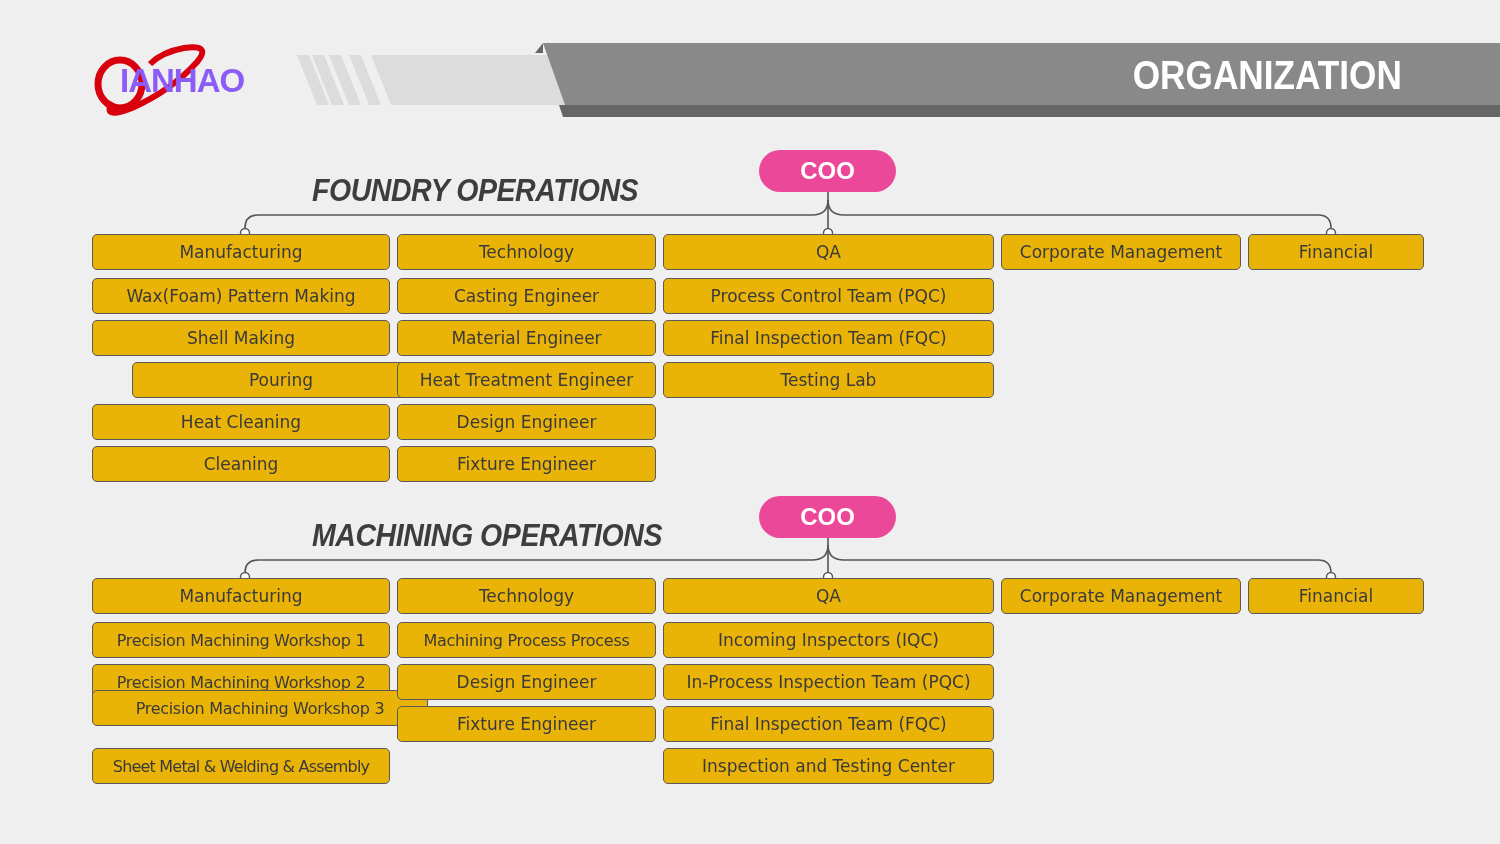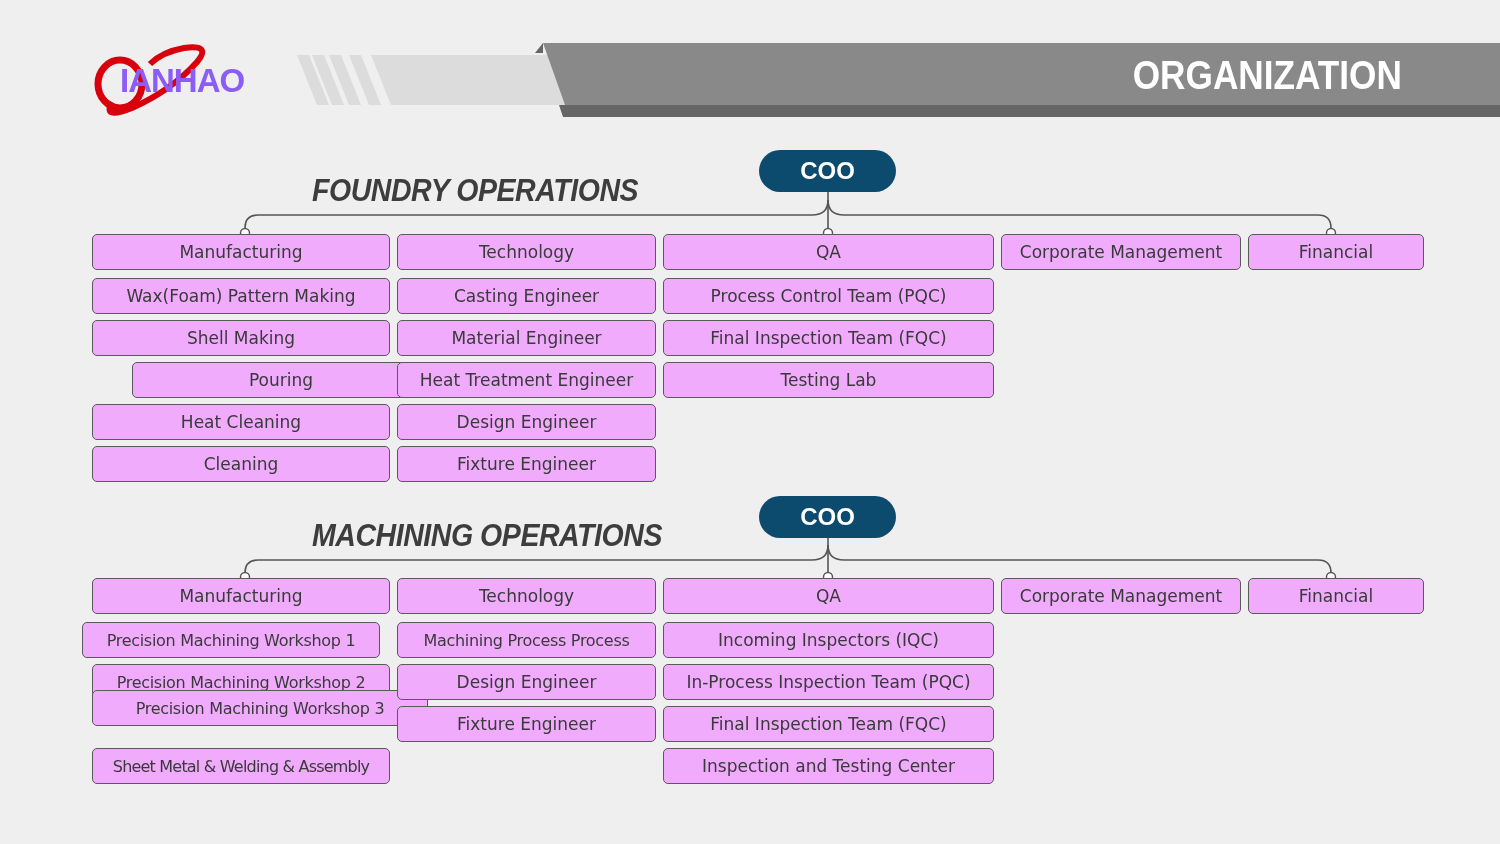--- a/index.html
+++ b/index.html
@@ -6,22 +6,22 @@
   body{width:1500px;height:844px;background:#efefef;position:relative;overflow:hidden;font-family:"DejaVu Sans","Liberation Sans",sans-serif;}
   .abs{position:absolute;}
   
   .logo{left:92px;top:42px;width:180px;height:76px;}
   .logo-text{position:absolute;left:28px;top:20px;font-family:"Liberation Sans",sans-serif;font-weight:bold;font-size:33px;color:#8b5cf6;letter-spacing:-1px;}
   .stripes{left:295px;top:55px;width:280px;height:50px;}
   .banner{left:535px;top:43px;width:965px;height:74px;}
   .banner-title{position:absolute;right:98px;top:10px;font-family:"Liberation Sans",sans-serif;font-weight:bold;font-size:40px;color:#ffffff;letter-spacing:0px;transform:scaleX(0.88);transform-origin:right center;}
   
   .section-title{font-family:"Liberation Sans",sans-serif;font-weight:bold;font-style:italic;font-size:31px;color:#3d3d3d;letter-spacing:-0.5px;transform:scaleX(0.92);transform-origin:left center;white-space:nowrap;}
-  .coo{width:137px;height:42px;border-radius:21px;background:#0c4a6e;color:#fff;font-family:"Liberation Sans",sans-serif;font-weight:bold;font-size:24px;display:flex;align-items:center;justify-content:center;}
-  .box{height:36px;box-sizing:border-box;border:1.5px solid #5a5a5a;border-radius:5px;background:#f0abfc;color:#3a3a3a;font-family:"DejaVu Sans",sans-serif;font-size:17px;display:flex;align-items:center;justify-content:center;white-space:nowrap;overflow:hidden;}
+  .coo{width:137px;height:42px;border-radius:21px;background:#ec4899;color:#fff;font-family:"Liberation Sans",sans-serif;font-weight:bold;font-size:24px;display:flex;align-items:center;justify-content:center;}
+  .box{height:36px;box-sizing:border-box;border:1.5px solid #5a5a5a;border-radius:5px;background:#eab308;color:#3a3a3a;font-family:"DejaVu Sans",sans-serif;font-size:17px;display:flex;align-items:center;justify-content:center;white-space:nowrap;overflow:hidden;}
   .box.sm{font-size:16px;letter-spacing:-0.3px;}
   svg.conn{position:absolute;left:0;top:0;overflow:visible;}
 </style>
 </head>
 <body>
 
 <div class="abs logo">
   <svg width="180" height="76" style="position:absolute;left:0;top:0">
     <ellipse cx="28" cy="42" rx="22" ry="24" fill="none" stroke="#d9000d" stroke-width="7"></ellipse>
     <path d="M20 60 Q 10 78 40 66 Q 80 48 105 20 Q 120 2 92 6 Q 70 10 58 22" fill="none" stroke="#d9000d" stroke-width="6"></path>
@@ -99,21 +99,21 @@
     <circle cx="1331" cy="577" r="4.5"></circle>
   </g>
 </svg>
 
 <div class="abs box" style="left:92px;top:578px;width:298px;">Manufacturing</div>
 <div class="abs box" style="left:397px;top:578px;width:259px;">Technology</div>
 <div class="abs box" style="left:663px;top:578px;width:331px;">QA</div>
 <div class="abs box" style="left:1001px;top:578px;width:240px;">Corporate Management</div>
 <div class="abs box" style="left:1248px;top:578px;width:176px;">Financial</div>
 
-<div class="abs box sm" style="left:82px;top:622px;width:298px;">Precision Machining Workshop 1</div>
+<div class="abs box sm" style="left:92px;top:622px;width:298px;">Precision Machining Workshop 1</div>
 <div class="abs box sm" style="left:92px;top:664px;width:298px;">Precision Machining Workshop 2</div>
 <div class="abs box sm" style="left:92px;top:690px;width:336px;">Precision Machining Workshop 3</div>
 <div class="abs box sm" style="left:92px;top:748px;width:298px;letter-spacing:-0.8px;">Sheet Metal &amp; Welding &amp; Assembly</div>
 
 <div class="abs box sm" style="left:397px;top:622px;width:259px;">Machining Process Process</div>
 <div class="abs box" style="left:397px;top:664px;width:259px;">Design Engineer</div>
 <div class="abs box" style="left:397px;top:706px;width:259px;">Fixture Engineer</div>
 
 <div class="abs box" style="left:663px;top:622px;width:331px;">Incoming Inspectors (IQC)</div>
 <div class="abs box" style="left:663px;top:664px;width:331px;">In-Process Inspection Team (PQC)</div>

